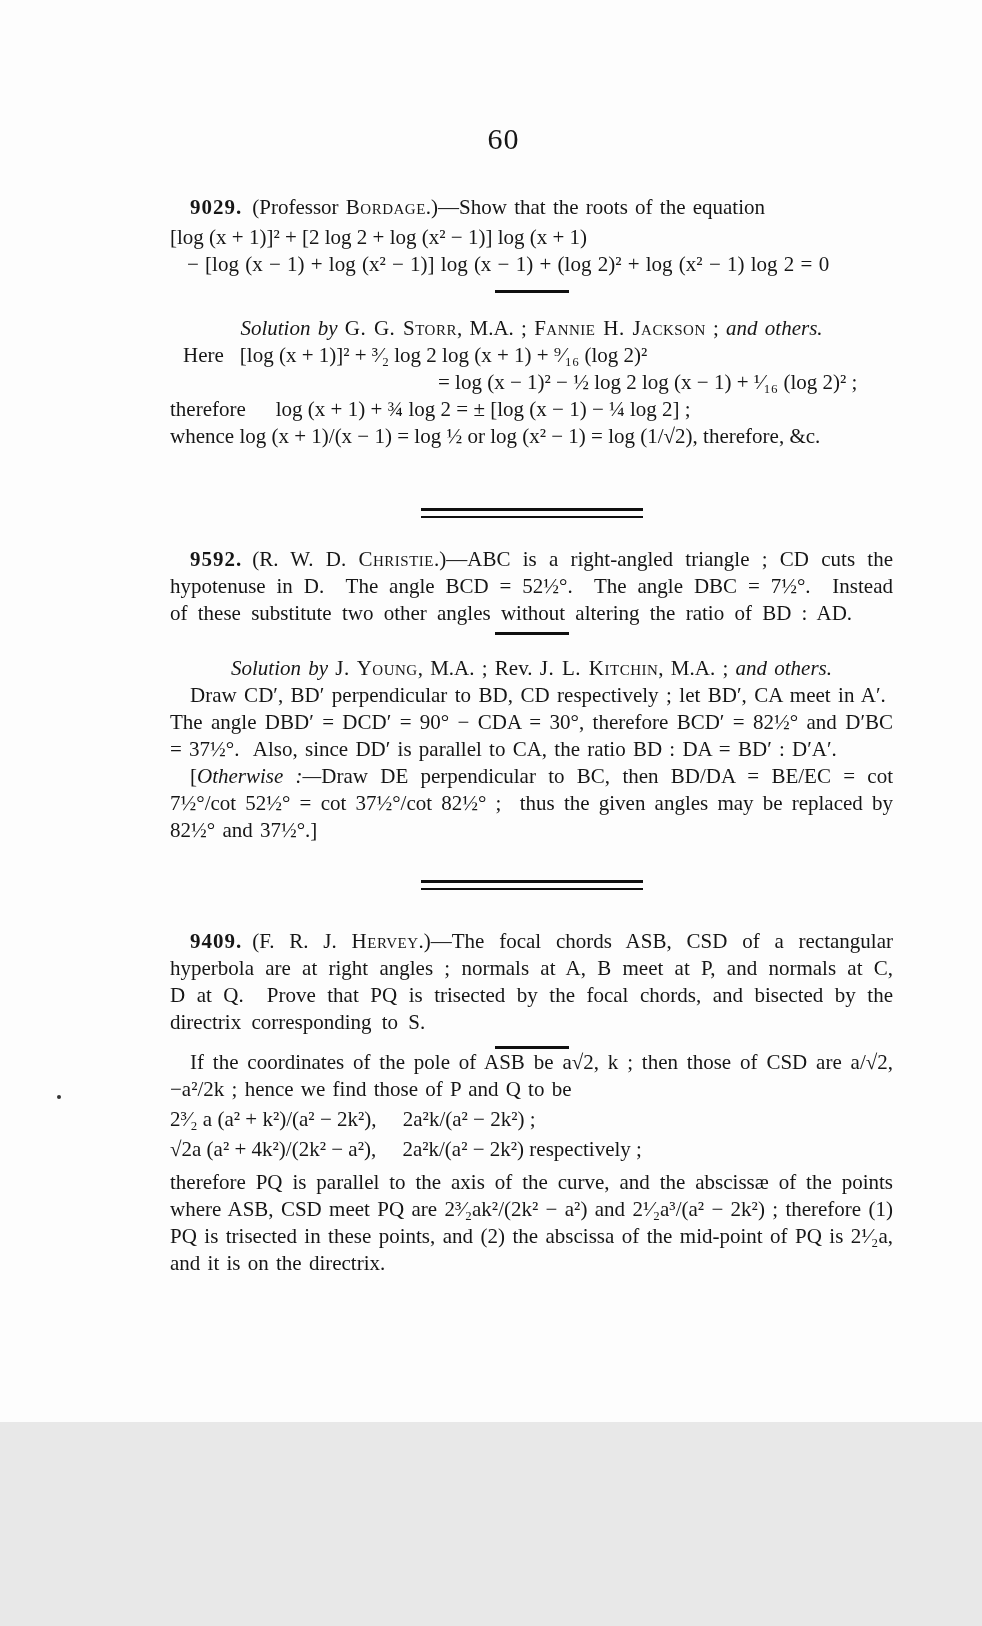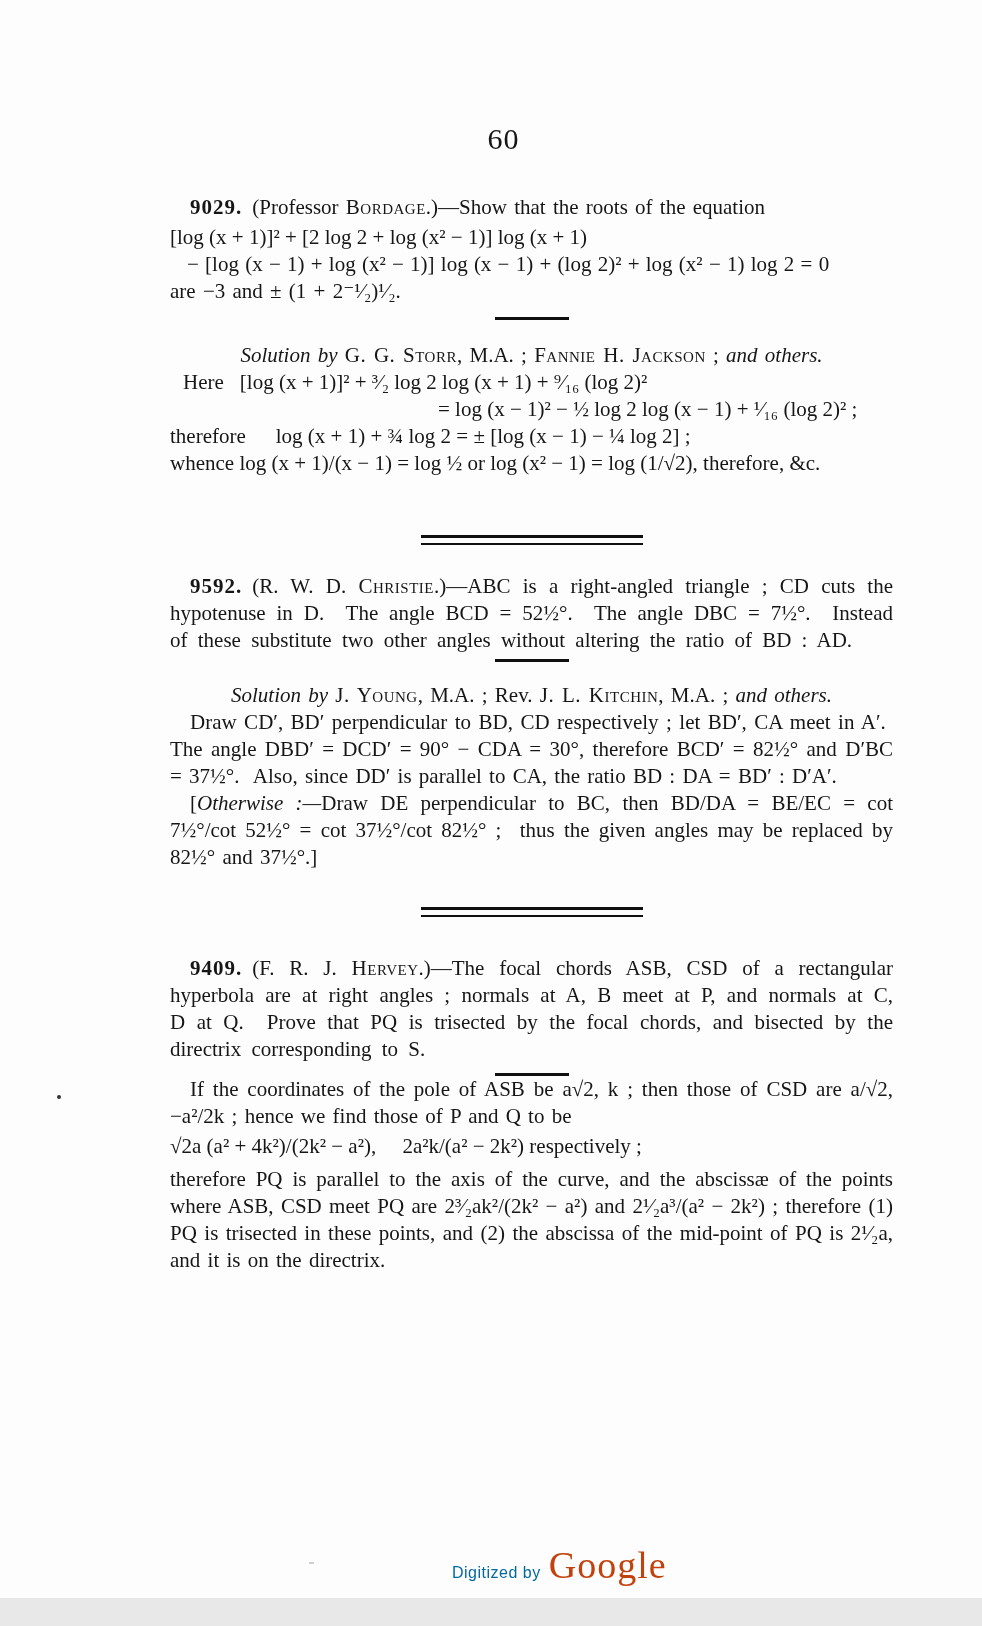--- a/index.html
+++ b/index.html
@@ -1,18 +1,18 @@
 <!DOCTYPE html>
 <html><head>
 <meta charset="utf-8">
 <style>
   html,body { margin:0; padding:0; background:#e8e8e8; }
   .page {
     position:relative;
-    width:982px; height:1598px;
+    width:982px; height:1422px;
     margin:0 auto;
     background:#fdfdfd;
     overflow:hidden;
     font-family:"Liberation Serif","DejaVu Serif",serif;
     font-size:21px; line-height:27px;
     color:#161616;
   }
   .content { position:absolute; left:170px; top:0; width:723px; }
   p { margin:0; }
   .page-number { margin-top:122px; text-align:center; font-size:30px; line-height:34px; transform:translateX(-28px); letter-spacing:1px; }
@@ -52,21 +52,20 @@
 
 <div class="page">
   <div class="content">
 
     <div class="page-number">60</div>
 
     <section>
       <p class="p-head"><span class="pnum">9029.</span><span>(Professor </span><span class="sc">Bordage</span><span>.)—Show that the roots of the equation</span></p>
       <p class="eq-center">[log (x + 1)]² + [2 log 2 + log (x² − 1)] log (x + 1)</p>
       <p class="eq-left">− [log (x − 1) + log (x² − 1)] log (x − 1) + (log 2)² + log (x² − 1) log 2 = 0</p>
-      <p class="roots">are −3 and ± (1 + 2⁻¹⁄₂)¹⁄₂.</p>
       <div class="rule-short"></div>
     </section>
 
     <section>
       <p class="sol-head"><span class="it">Solution by</span> <span class="sc">G. G. Storr</span><span>, M.A. ; </span><span class="sc">Fannie H. Jackson</span><span> ; </span><span class="it">and others.</span></p>
       <p style="text-indent:13px;"><span class="here-gap">Here</span><span>[log (x + 1)]² + ³⁄₂ log 2 log (x + 1) + ⁹⁄₁₆ (log 2)²</span></p>
       <p class="eq-indent">= log (x − 1)² − ½ log 2 log (x − 1) + ¹⁄₁₆ (log 2)² ;</p>
       <p><span>therefore</span><span class="label-gap">log (x + 1) + ¾ log 2 = ± [log (x − 1) − ¼ log 2] ;</span></p>
       <p>whence log (x + 1)/(x − 1) = log ½ or log (x² − 1) = log (1/√2), therefore, &amp;c.</p>
       <div class="rule-double"></div>
@@ -84,20 +83,21 @@
       <div class="rule-double d2"></div>
     </section>
 
     <section>
       <p class="p-head just wide stmt2" style="margin-top:38px;"><span class="pnum">9409.</span><span>(F. R. J. </span><span class="sc">Hervey</span><span>.)—The focal chords ASB, CSD of a rectangular hyperbola are at right angles ; normals at A, B meet at P, and normals at C, D at Q.&nbsp; Prove that PQ is trisected by the focal chords, and bisected by the directrix corresponding to S.</span></p>
       <div class="rule-short r3"></div>
     </section>
 
     <section>
       <p class="just indent">If the coordinates of the pole of ASB be a√2, k ; then those of CSD are a/√2, −a²/2k ; hence we find those of P and Q to be</p>
+      <p class="eq-center">2³⁄₂ a (a² + k²)/(a² − 2k²),  2a²k/(a² − 2k²) ;</p>
       <p class="eq-center">√2a (a² + 4k²)/(2k² − a²),  2a²k/(a² − 2k²) respectively ;</p>
       <p class="just" style="margin-top:6px;">therefore PQ is parallel to the axis of the curve, and the abscissæ of the points where ASB, CSD meet PQ are 2³⁄₂ak²/(2k² − a²) and 2¹⁄₂a³/(a² − 2k²) ; therefore (1) PQ is trisected in these points, and (2) the abscissa of the mid-point of PQ is 2¹⁄₂a, and it is on the directrix.</p>
     </section>
 
   </div>
 
   <div class="watermark">
     <span class="wm-prefix">Digitized by</span>
     <span class="wm-brand">Google</span>
   </div>

